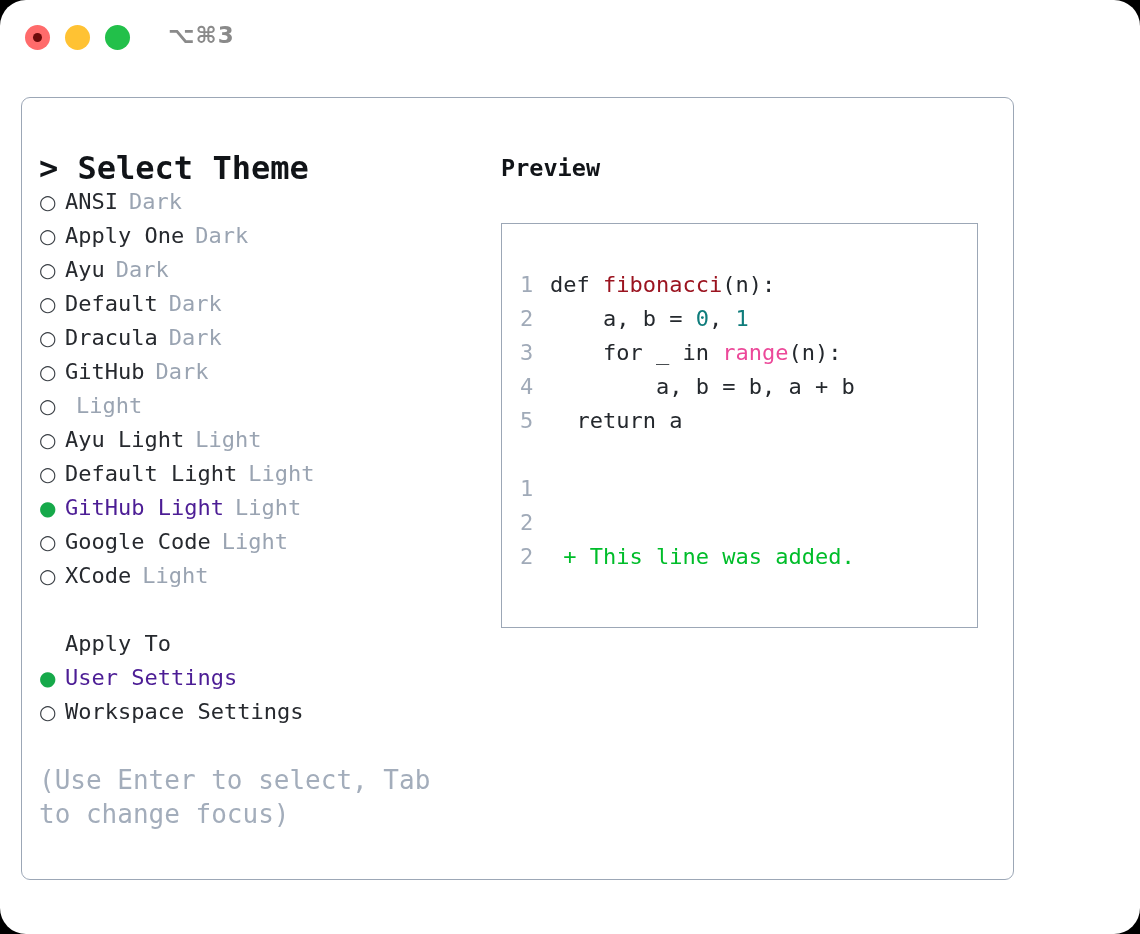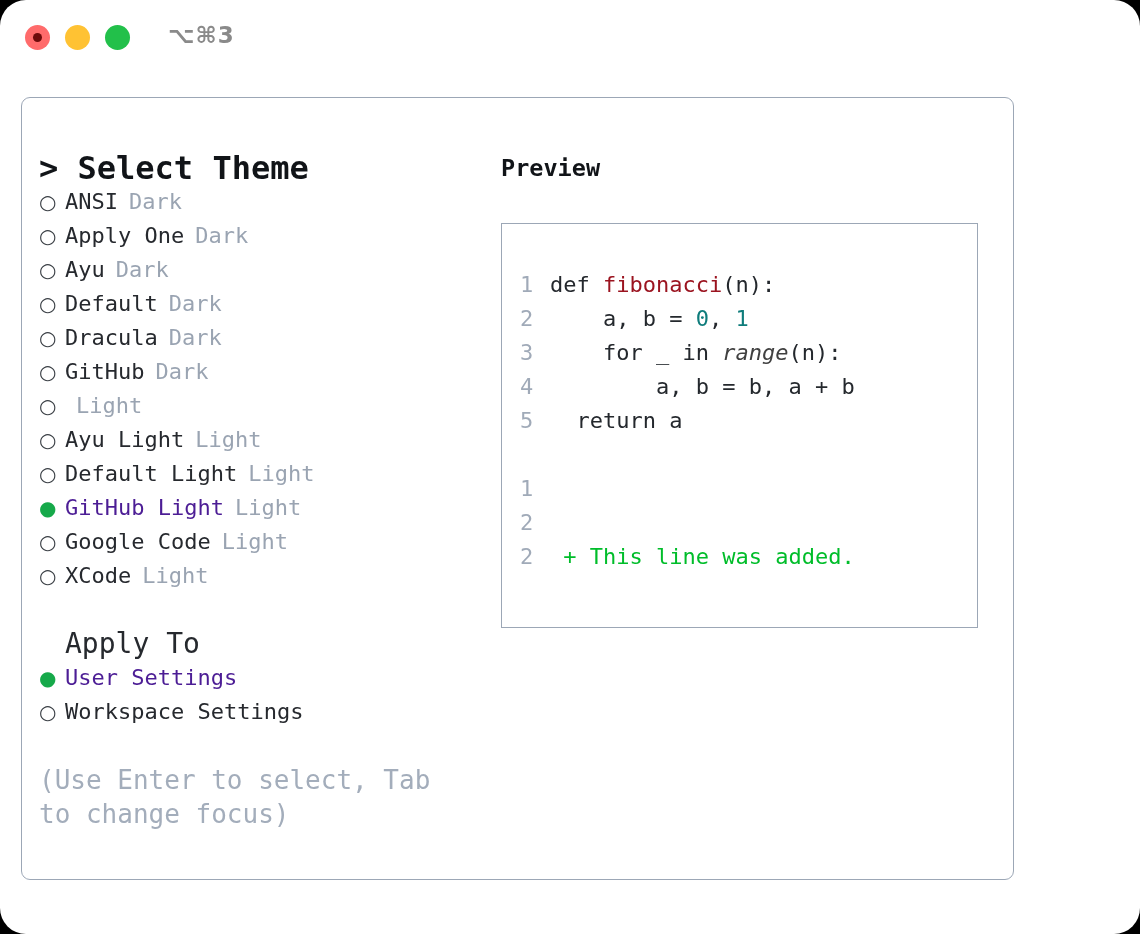--- a/index.html
+++ b/index.html
@@ -130,21 +130,21 @@
   .bullet.selected { color: #16a94a; }
   .row-label {
     color: #26292e;
   }
   .row-label.selected { color: #4c1d95; }
   .row-badge {
     color: #9aa4b2;
     padding-left: 11px;
   }
   .sub-header {
-    font-size: 28px;
+    font-size: 22px;
     color: #26292e;
     line-height: 34px;
     padding-left: 26px;
     white-space: pre;
   }
   .spacer-row { height: 34px; }
 
   .hint {
     margin-top: 34px;
     font-size: 26px;
@@ -180,21 +180,21 @@
   .ln {
     display: inline-block;
     width: 30px;
     flex: 0 0 30px;
     color: #a0aab8;
     text-align: left;
   }
   .code-text { color: #24282d; }
   .tok-fn   { color: #9b1420; }
   .tok-num  { color: #0e7c7b; }
-  .tok-call { color: #404040; font-style: italic; }
+  .tok-call { color: #ec4899; }
   .tok-ctx  { color: #8d949c; }
   .tok-del  { color: #cc1111; }
   .tok-add  { color: #00bd2a; }
   .code-gap { height: 34px; }
 </style>
 </head>
 <body>
 
 <div class="window">
 

